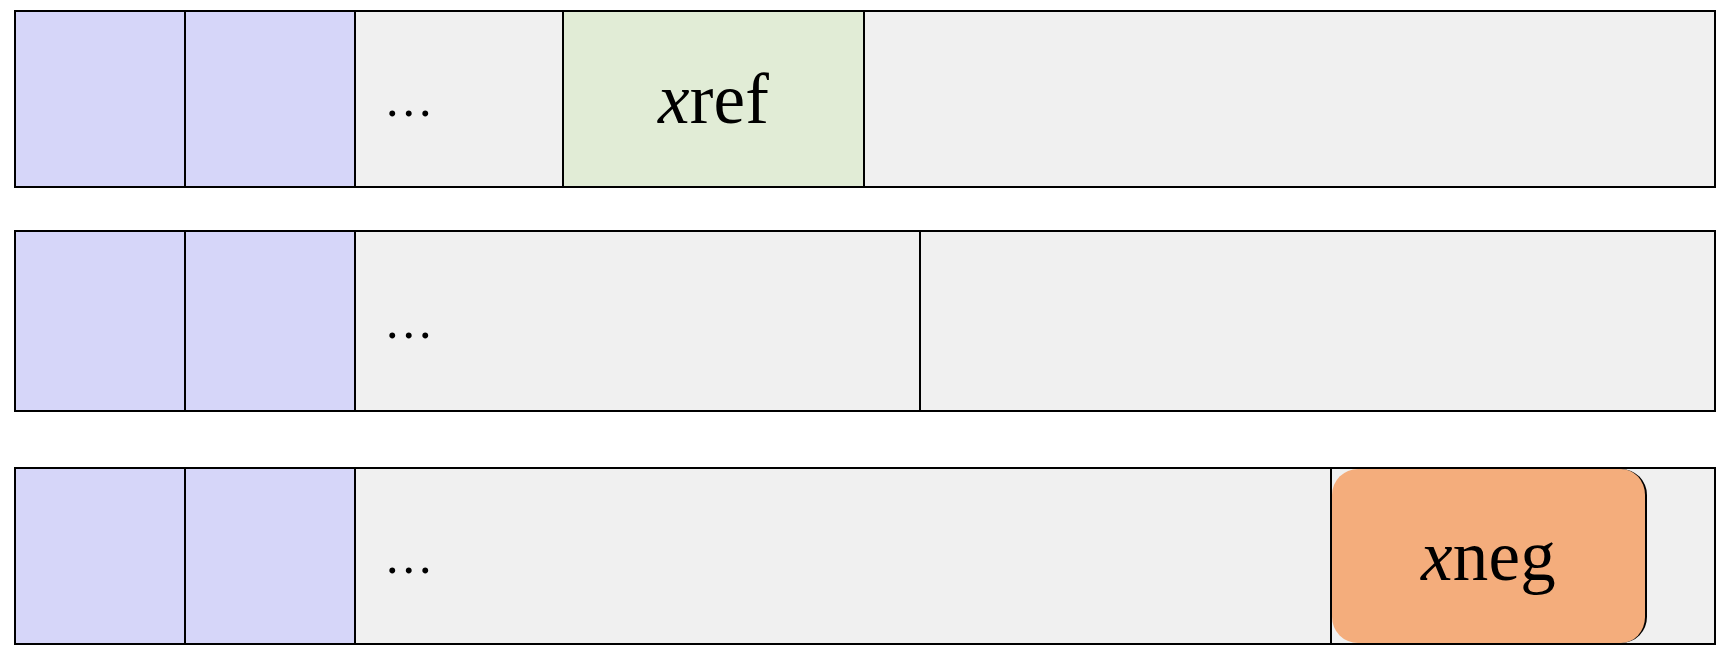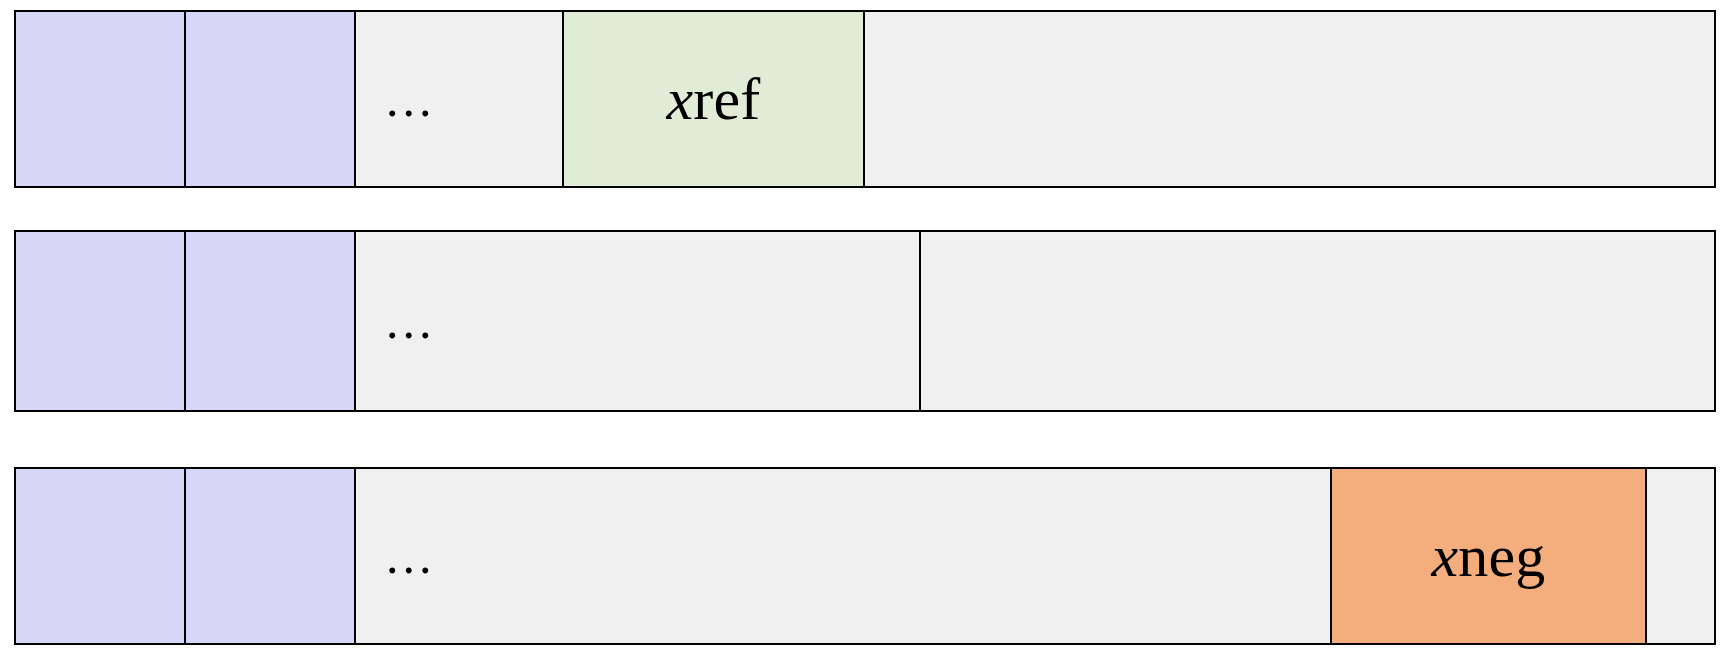--- a/index.html
+++ b/index.html
@@ -42,21 +42,21 @@
   }
   .cell.no-rule {
     border-right: none;
   }
   .cell.fill-lav   { background: #d6d6f9; }
   .cell.fill-gray  { background: #f0f0f0; }
   .cell.fill-green { background: #e1ecd6; }
   .cell.fill-orange{ background: #f4ad7c; }
 
   .cell-label {
-    font-size: 60px;
+    font-size: 71px;
     line-height: 1;
     color: #000000;
     white-space: nowrap;
     letter-spacing: 0.2px;
   }
   .var {
     font-style: italic;
     font-family: "Liberation Serif", "DejaVu Serif", serif;
   }
   .sub {
@@ -99,19 +99,19 @@
     </div>
     <div class="cell fill-gray no-rule" style="flex:1 1 auto;"></div>
   </div>
 
   <div class="seq-row" style="left:14px; top:467px; width:1702px; height:178px;">
     <div class="cell fill-lav" style="width:170px;"></div>
     <div class="cell fill-lav" style="width:170px;"></div>
     <div class="cell fill-gray" style="width:976px;">
       <span class="ellipsis-label">...</span>
     </div>
-    <div class="cell fill-orange" style="width:315px;">
+    <div class="cell fill-orange" style="width:315px;border-radius:26px;">
       <span class="cell-label"><span class="var">x</span><span class="sub">neg</span></span>
     </div>
     <div class="cell fill-gray no-rule" style="flex:1 1 auto;"></div>
   </div>
 
 </div>
 
 </body></html>

